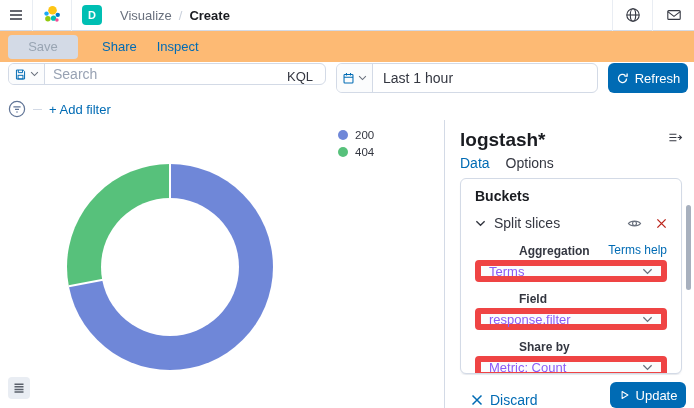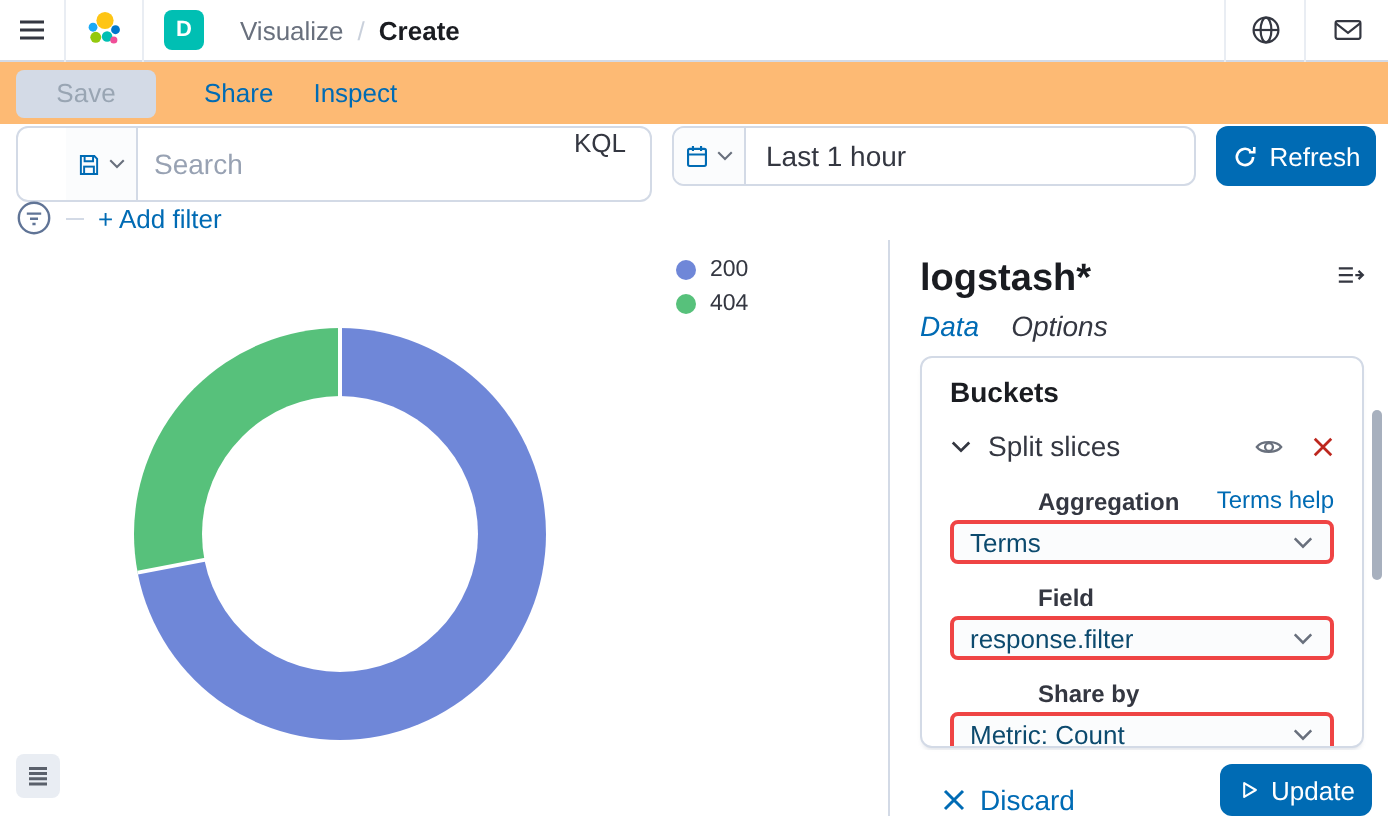--- a/index.html
+++ b/index.html
@@ -27,22 +27,22 @@
 
   
   .action-bar { position:absolute; top:31px; left:0; right:0; height:31px; background:#fdba74;
                 display:flex; align-items:center; padding-left:8px; }
   .save-btn { width:70px; height:24px; background:#D3DAE6; color:#99A5B3; border:none;
               border-radius:4px; font-size:13px; font-family:inherit; }
   .bar-link { color:#006BB4; font-size:13px; margin-left:24px; cursor:pointer; }
 
   
   .query-row { position:absolute; top:63px; left:8px; right:6px; height:30px; display:flex; gap:10px; }
-  .search-group { flex:0 0 318px; height:38px; border:1px solid #D3DAE6; border-radius:6px;
-                  background:#fff; display:flex; align-items:flex-start; overflow:hidden;padding-left:24px; }
+  .search-group { flex:0 0 318px; height:22px; border:1px solid #D3DAE6; border-radius:6px;
+                  background:#fff; display:flex; align-items:flex-end; overflow:hidden; }
   .prepend { width:36px; height:100%; border-right:1px solid #D3DAE6; background:#FBFCFD;
              display:flex; align-items:center; justify-content:center; gap:3px; cursor:pointer; }
   .search-input { flex:1; height:100%; border:none; outline:none; font-size:14px; padding:0 8px;
                   color:#343741; font-family:inherit; background:transparent; }
   .search-input::placeholder { color:#98A2B3; }
   .kql { padding:0 12px; font-size:13px; color:#343741; cursor:pointer; }
   .date-group { flex:1; height:30px; border:1px solid #D3DAE6; border-radius:6px; background:#fff;
                 display:flex; align-items:center; overflow:hidden; }
   .time-value { flex:1; font-size:14px; padding-left:10px; color:#343741; cursor:pointer; }
   .show-dates { font-size:13px; color:#006BB4; padding-right:12px; cursor:pointer; }
@@ -74,36 +74,36 @@
   
   .splitter-handle { position:absolute; left:446px; top:257px; display:flex; gap:2px; cursor:col-resize; }
   .splitter-handle span { width:2px; height:16px; background:#98A2B3; border-radius:1px; }
 
   
   .panel { position:absolute; left:444px; top:120px; right:0; bottom:0; background:#fff;
            border-left:1px solid #D3DAE6; }
   .panel-title { position:absolute; left:15px; top:9px; font-size:19px; font-weight:bold; color:#1A1C21; }
   .collapse-btn { position:absolute; right:11px; top:10px; cursor:pointer; }
   .tabs { position:absolute; left:15px; top:35px; display:flex; gap:16px; }
-  .tab { font-size:14px; color:#343741; padding-bottom:22px; border-bottom:2px solid transparent; cursor:pointer;font-style:italic; }
+  .tab { font-size:14px; color:#343741; padding-bottom:22px; border-bottom:2px solid transparent; cursor:pointer; }
   .tab.active { color:#006BB4; border-bottom-color:#006BB4; }
 
   .bucket-card { position:absolute; left:15px; right:12px; top:58px; height:196px; background:#fff;
                  border:1px solid #D3DAE6; border-radius:6px;
                  box-shadow:0 2px 2px -1px rgba(152,162,179,.3); padding:10px 14px; overflow:hidden; }
   .buckets-heading { font-size:14px; font-weight:bold; color:#1A1C21; line-height:15px; }
   .split-row { margin-top:10px; height:18px; display:flex; align-items:center; }
   .split-label { margin-left:8px; font-size:14px; color:#343741; flex:1; cursor:pointer; }
   .row-icon { display:flex; align-items:center; cursor:pointer; }
   .row-icon + .row-icon { margin-left:14px; }
   .form-label-row { margin-top:11px; display:flex; align-items:flex-end; justify-content:space-between;margin-left:44px; }
   .form-label { font-size:12px; font-weight:bold; color:#343741; line-height:12px; }
   .help-link { font-size:12px; color:#006BB4; cursor:pointer; }
-  .select { margin-top:3px; height:22px; border:2px solid #ef4444; border-radius:4px; background:#FBFCFD;
-            display:flex; align-items:center; padding:4px 8px; font-size:13px; color:#0c4a6e; cursor:pointer; }
+  .select { margin-top:3px; height:22px; border:6px solid #ef4444; border-radius:4px; background:#FBFCFD;
+            display:flex; align-items:center; padding:4px 8px; font-size:13px; color:#8b5cf6; cursor:pointer; }
   .select .select-value { flex:1; }
 
   .panel-footer { position:absolute; left:0; right:0; bottom:0; height:33px; display:flex;
                   align-items:flex-end; padding:0 8px 0 26px; background:rgba(255,255,255,.85); }
   .discard { display:flex; align-items:center; gap:7px; color:#006BB4; font-size:14px; cursor:pointer; }
   .update-btn { margin-left:auto; width:76px; height:26px; background:#006BB4; border:none;
                 border-radius:6px; color:#fff; font-size:13px; font-family:inherit; display:flex;
                 align-items:center; justify-content:center; gap:6px; cursor:pointer; }
 
   .scroll-thumb { position:absolute; right:3px; top:85px; width:5px; height:85px; background:#98A2B3;

